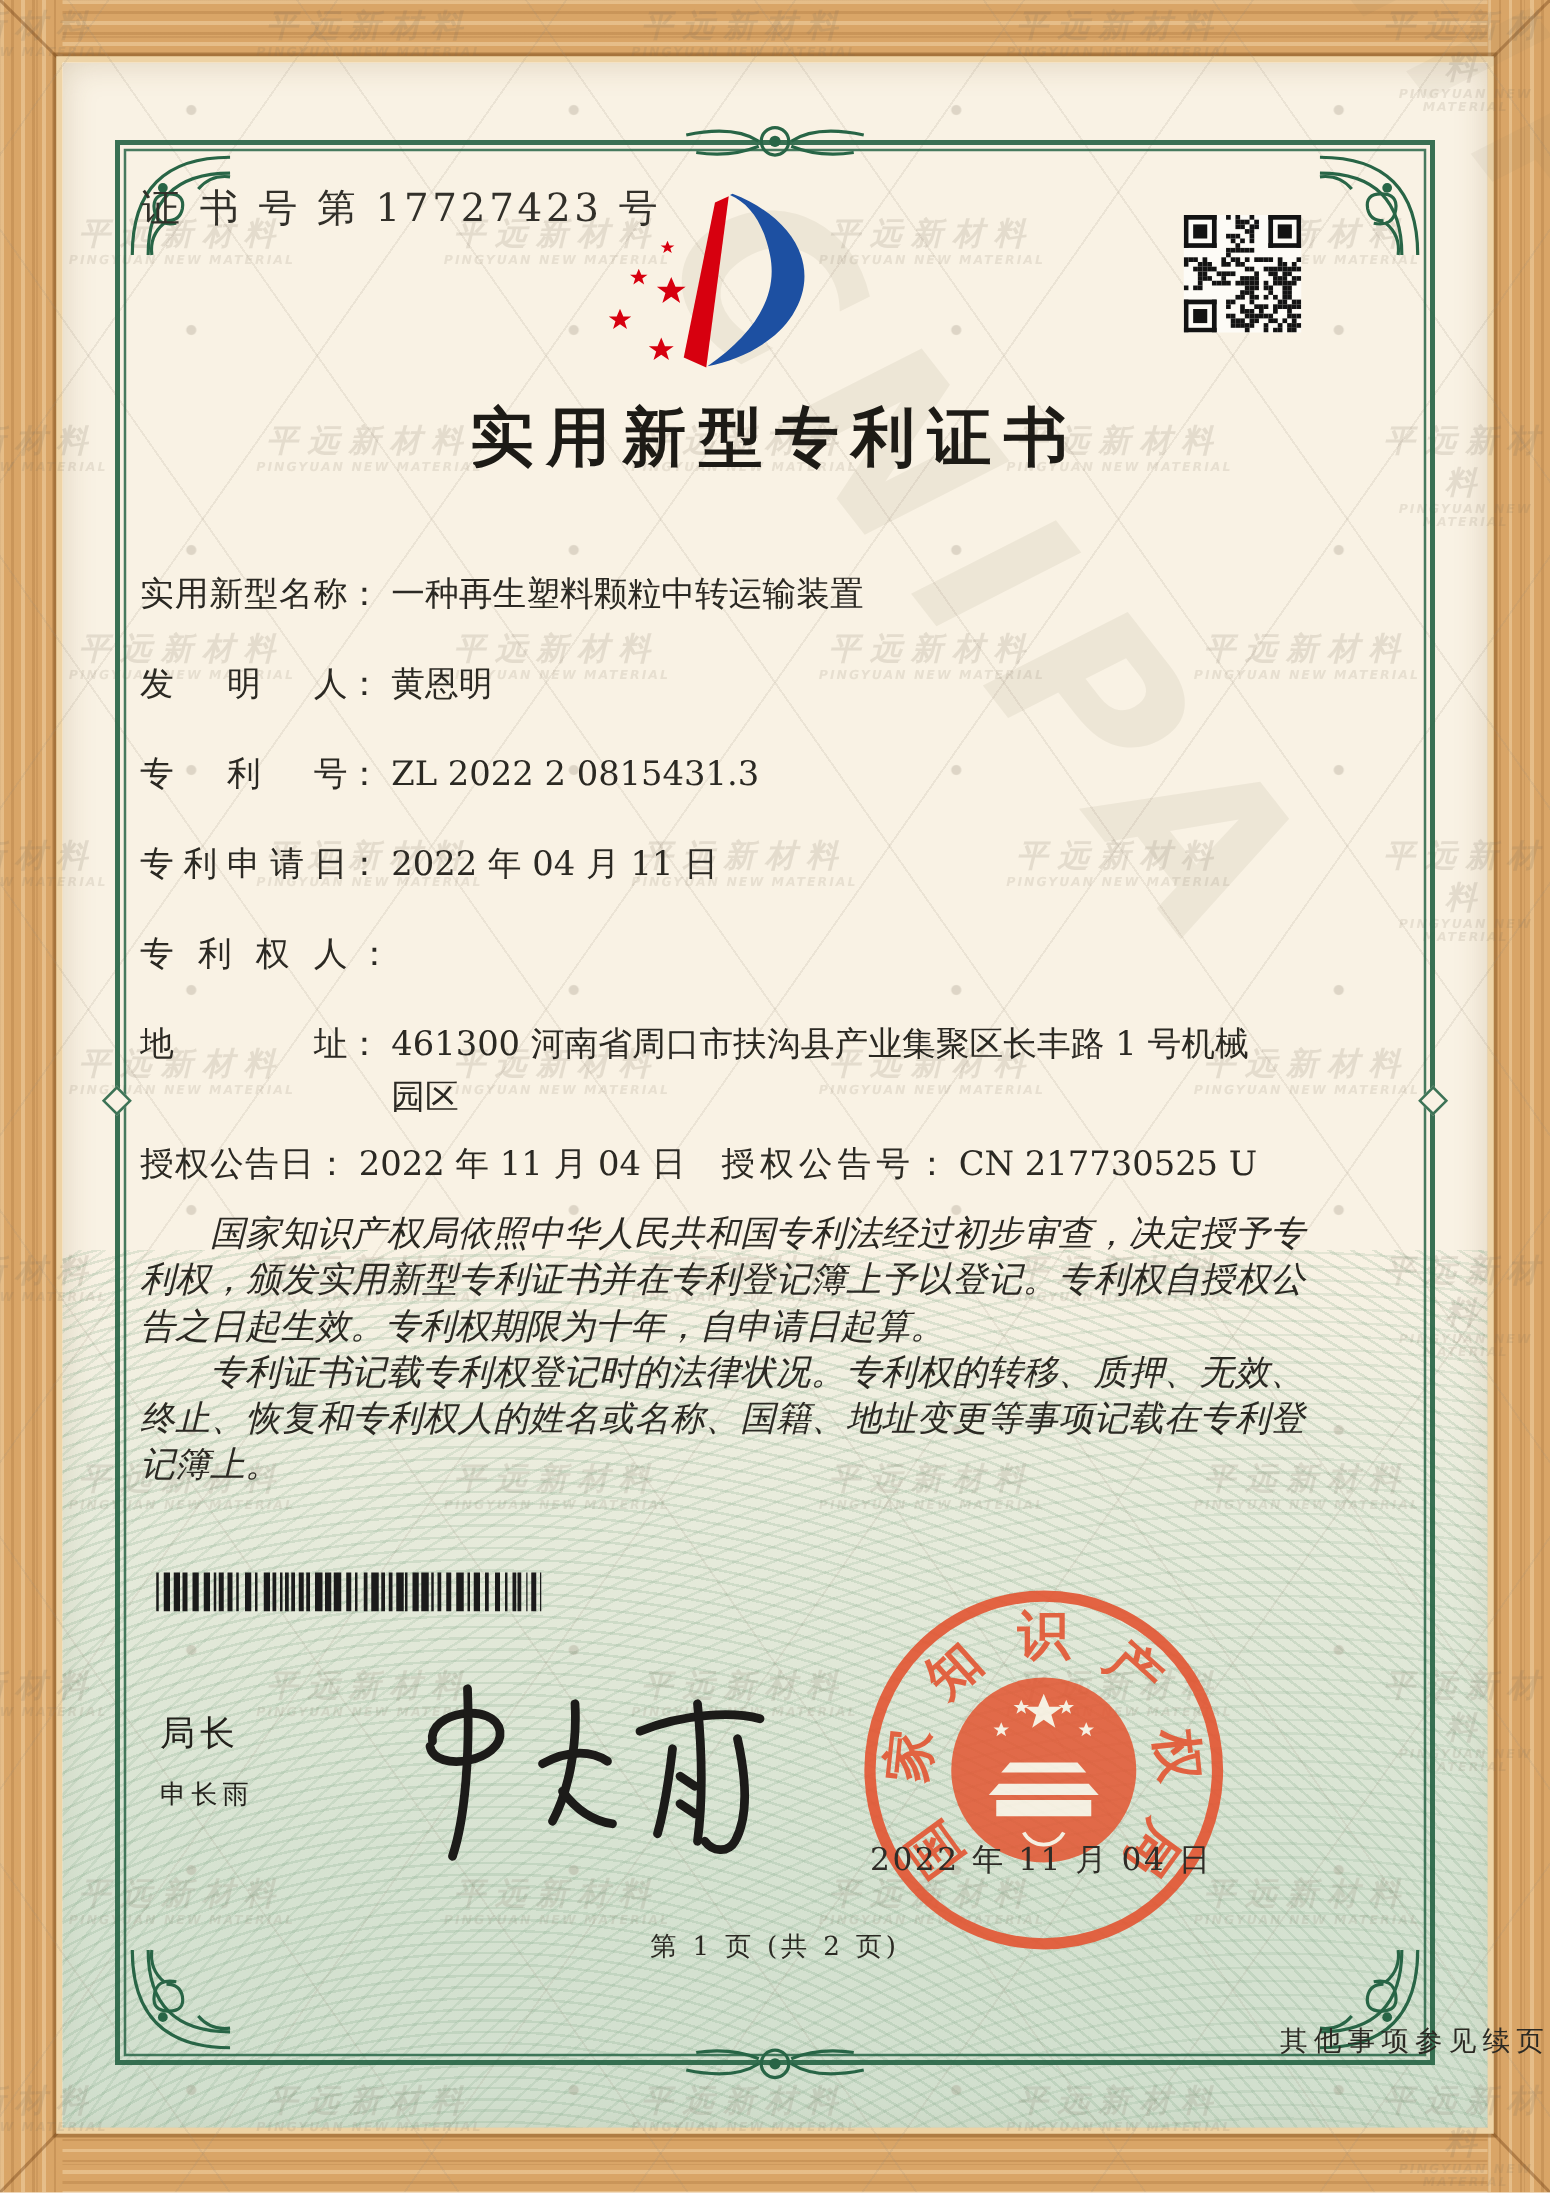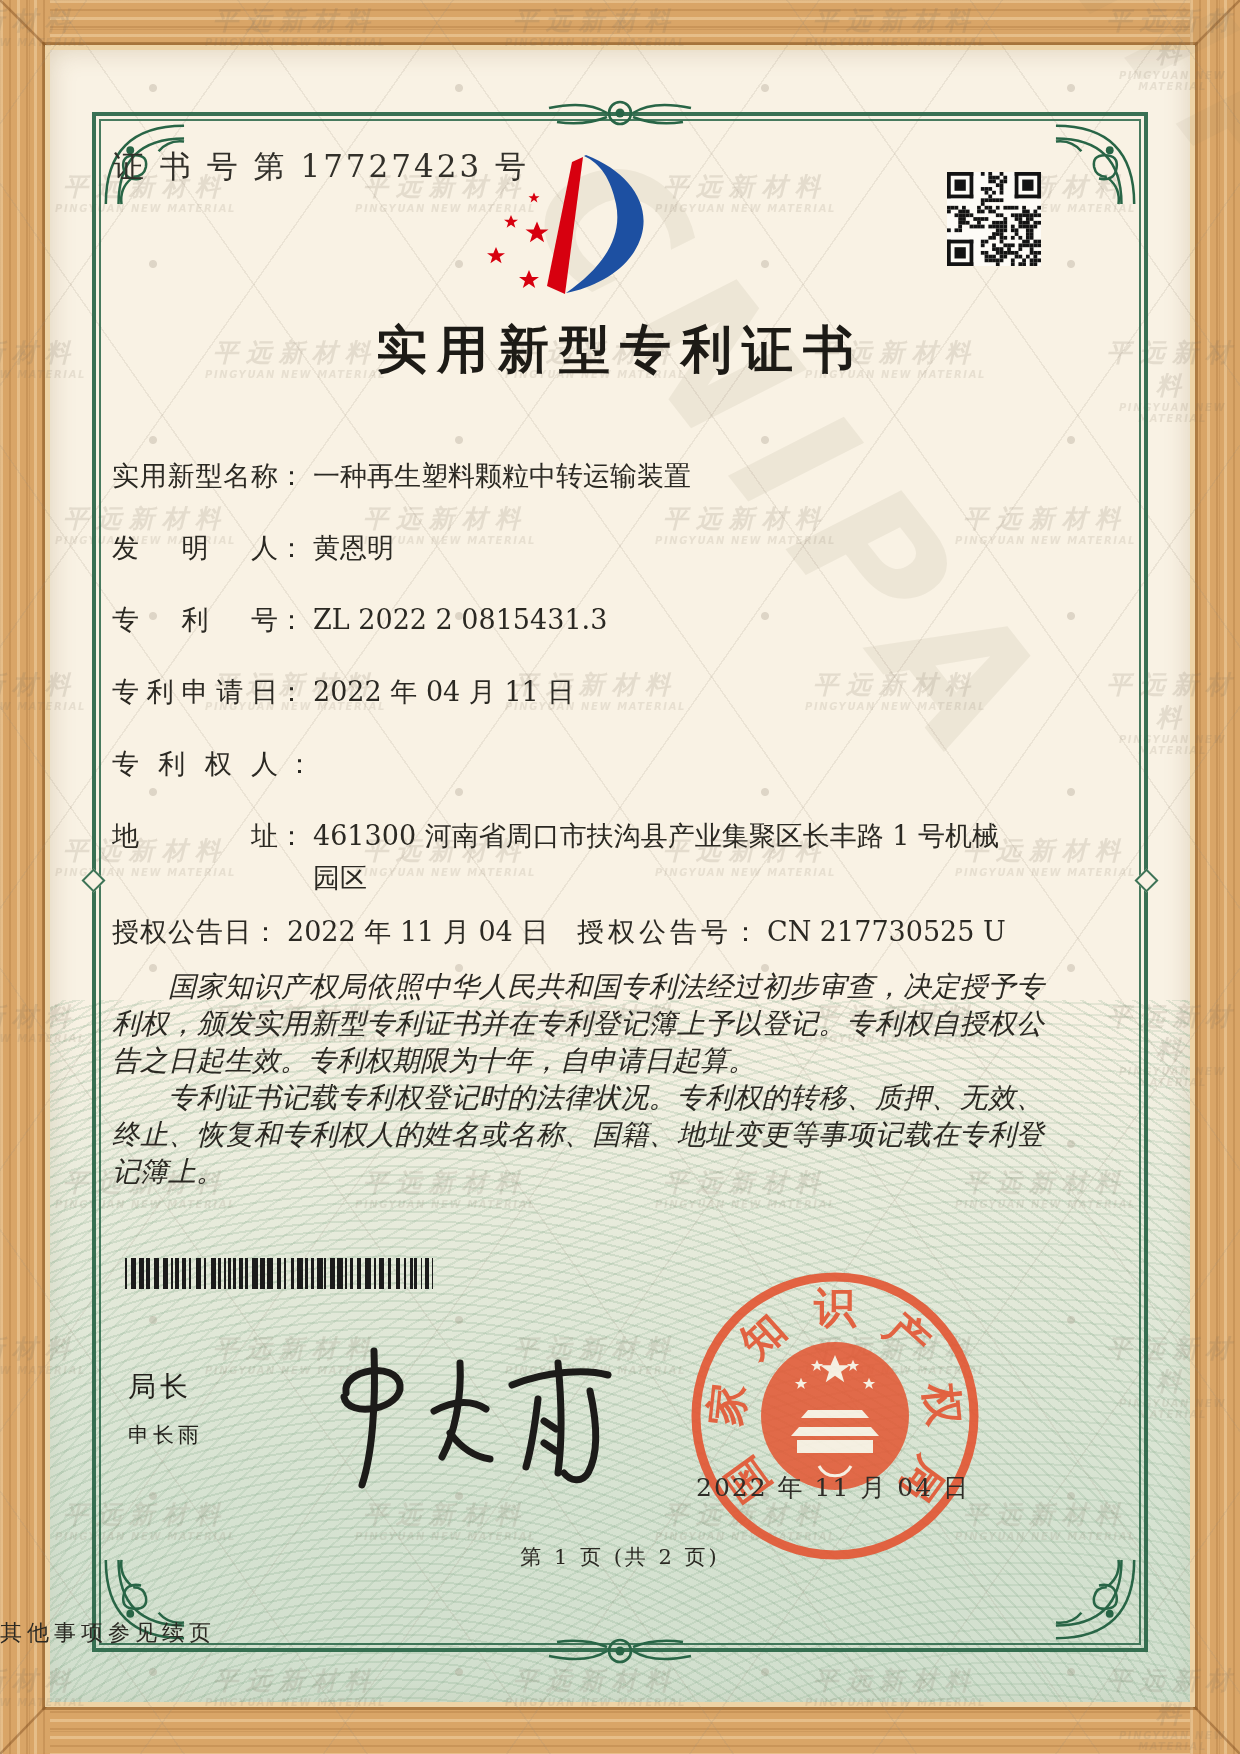--- a/index.html
+++ b/index.html
@@ -80,21 +80,21 @@
   .signer-title{position:absolute;left:128px;top:1368px;font-size:28px;letter-spacing:4px;color:#23211c;}
   .signer-name{position:absolute;left:128px;top:1421px;font-size:21px;letter-spacing:4px;color:#23211c;text-align:right;}
   .sig{position:absolute;left:300px;top:1335px;width:320px;height:160px;}
   .seal{position:absolute;left:685px;top:1266px;width:300px;height:300px;opacity:.9;}
   .seal-char{fill:#e35532;font-size:42px;font-weight:bold;text-anchor:middle;
              font-family:"DejaVu Serif","Liberation Serif",serif;}
   .seal-date{position:absolute;left:633px;top:1471px;width:400px;text-align:center;
              font-size:25px;letter-spacing:2px;color:#2e2c27;}
   .page-footer{position:absolute;left:0;right:0;top:1543px;text-align:center;font-size:21px;
                letter-spacing:3px;color:#2b2923;}
-  .note{position:absolute;left:0;right:0;top:1618px;text-align:left;font-size:22px;
+  .note{position:absolute;left:0;right:0;top:1618px;text-align:right;font-size:22px;
         letter-spacing:5px;color:#2b2923;}
 </style>
 </head>
 <body>
 
 <div id="page">
 
   <svg width="0" height="0" style="position:absolute">
     <defs>
       <path id="star5" d="M0,-10 L2.94,-3.09 10,-3.09 4.05,1.18 6.18,8.09 0,3.82 -6.18,8.09 -4.05,1.18 -10,-3.09 -2.94,-3.09 Z"></path>

